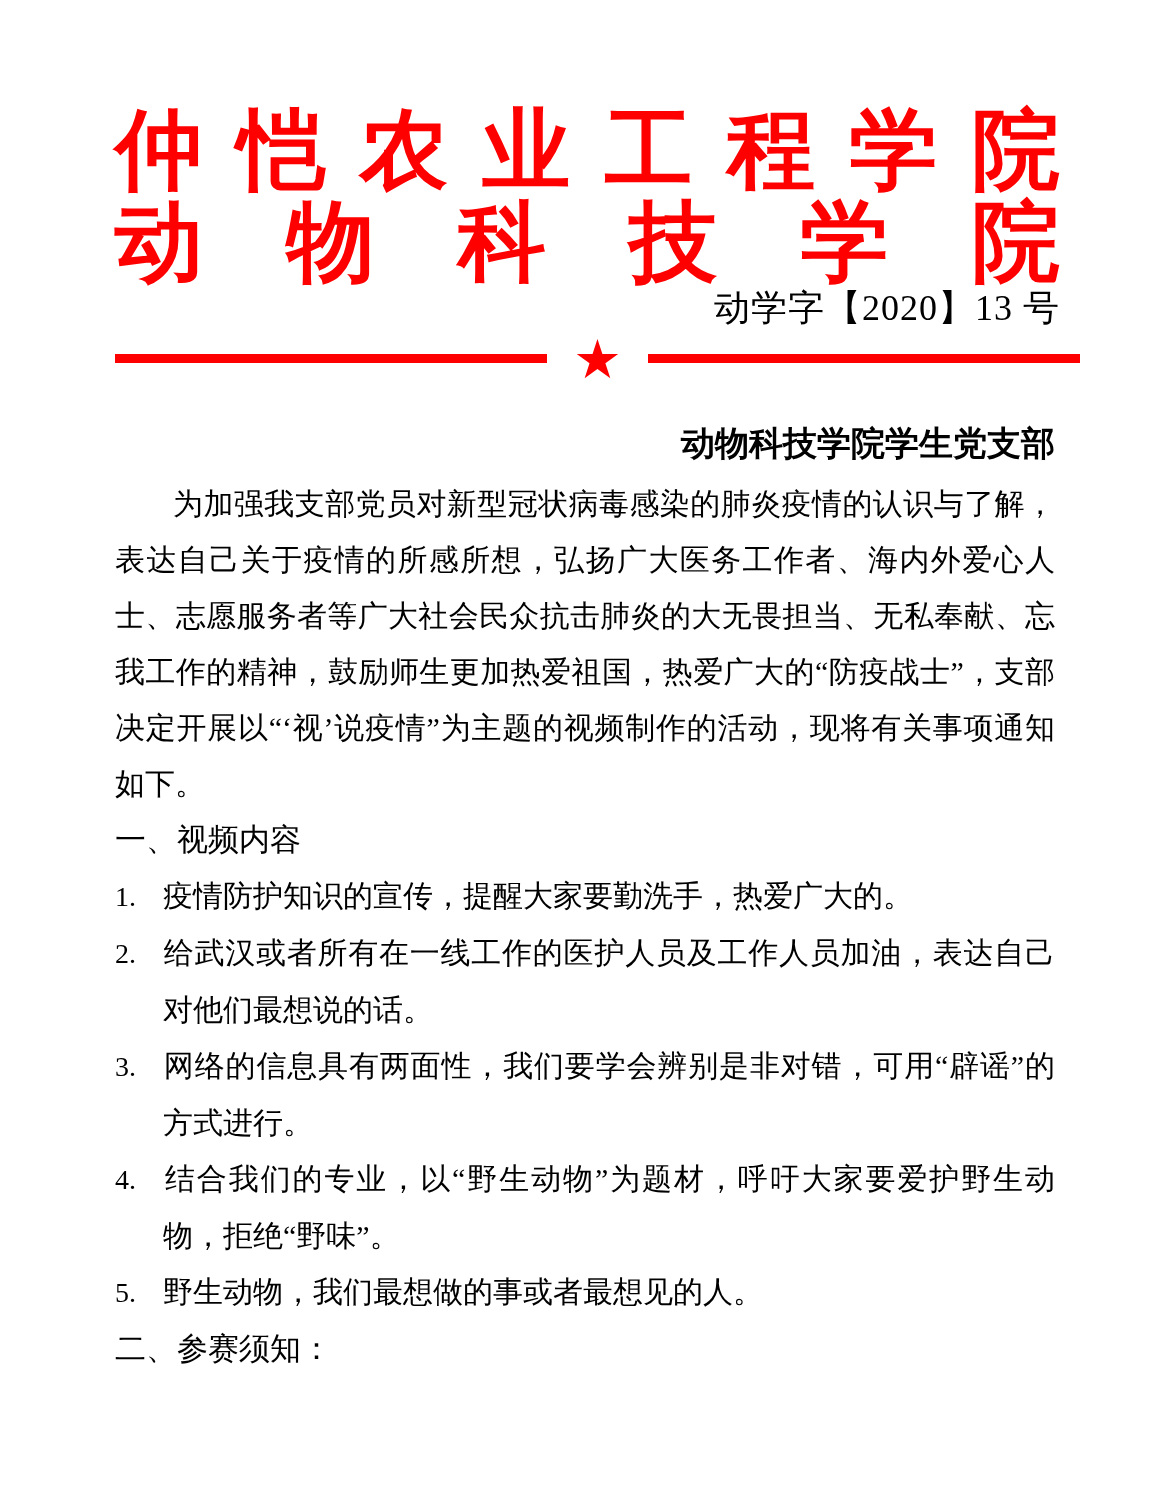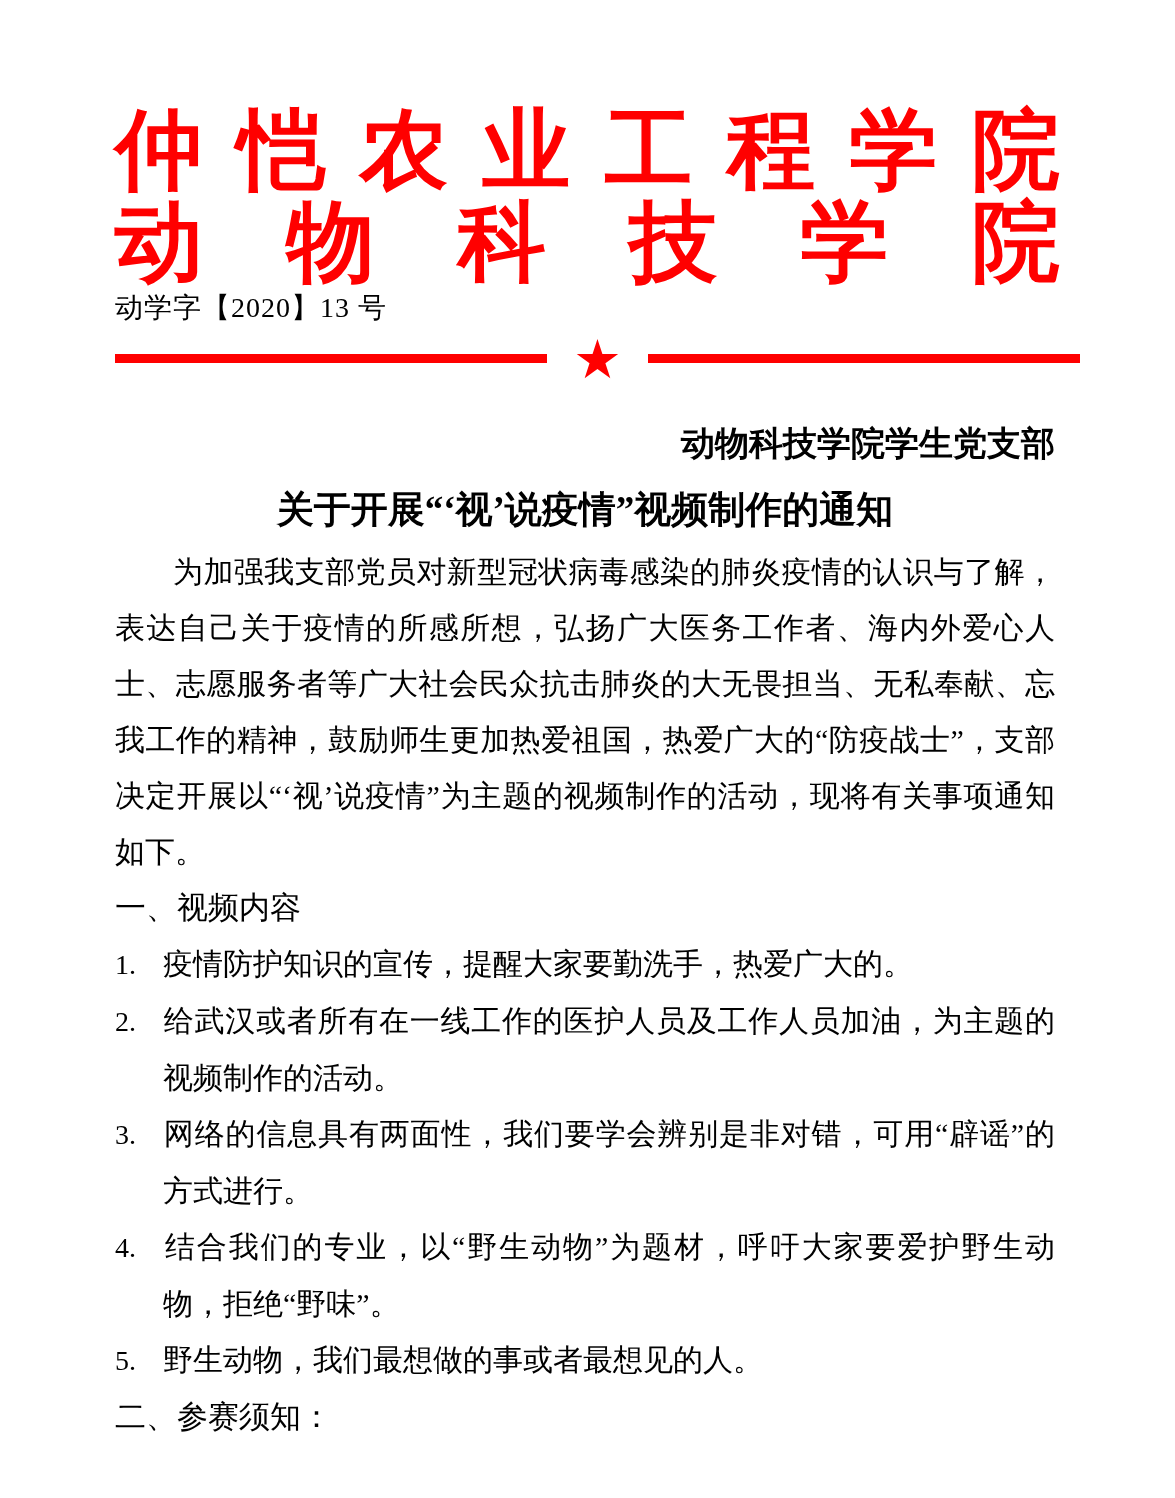--- a/index.html
+++ b/index.html
@@ -18,22 +18,22 @@
   .org-line {
     color: var(--red, #ff0000);
     font-family: "Liberation Sans", "DejaVu Sans", sans-serif;
     font-weight: 700;
     font-size: 88px;
     line-height: 92px;
     white-space: nowrap;
   }
   .char-justify { display: flex; justify-content: space-between; }
   .doc-number {
-    text-align: left;
-    font-size: 28px;
+    text-align: right;
+    font-size: 36px;
     line-height: 36px;
     margin-top: 2px;
     letter-spacing: 1px;
   }
   .divider {
     display: flex;
     align-items: center;
     height: 52px;
     margin-top: 6px;
     margin-right: -20px;
@@ -115,33 +115,32 @@
     <div class="doc-number">动学字【2020】13 号</div>
     <div class="divider">
       <span class="dline"></span>
       <span class="star">★</span>
       <span class="dline"></span>
     </div>
   </header>
 
   <main class="main">
     <h1 class="title1">动物科技学院学生党支部</h1>
-    <h2 class="title2">关于开展“‘视’说疫情”视频制作的通知</h2>
 
     <div class="body-text">
       <p class="para first-indent">为加强我支部党员对新型冠状病毒感染的肺炎疫情的认识与了解，表达自己关于疫情的所感所想，弘扬广大医务工作者、海内外爱心人士、志愿服务者等广大社会民众抗击肺炎的大无畏担当、无私奉献、忘我工作的精神，鼓励师生更加热爱祖国，热爱广大的“防疫战士”，支部决定开展以“‘视’说疫情”为主题的视频制作的活动，现将有关事项通知如下。</p>
 
       <h3 class="sec-heading">一、视频内容</h3>
 
 
       <div class="list-item">
         <span class="num">1.</span><span class="item-text">疫情防护知识的宣传，提醒大家要勤洗手，热爱广大的。</span>
       </div>
       <div class="list-item">
-        <span class="num">2.</span><span class="item-text">给武汉或者所有在一线工作的医护人员及工作人员加油，为主题的视频制作的活动。</span>
+        <span class="num">2.</span><span class="item-text">给武汉或者所有在一线工作的医护人员及工作人员加油，表达自己对他们最想说的话。</span>
       </div>
       <div class="list-item">
         <span class="num">3.</span><span class="item-text">网络的信息具有两面性，我们要学会辨别是非对错，可用“辟谣”的方式进行。</span>
       </div>
       <div class="list-item">
         <span class="num">4.</span><span class="item-text">结合我们的专业，以“野生动物”为题材，呼吁大家要爱护野生动物，拒绝“野味”。</span>
       </div>
       <div class="list-item">
         <span class="num">5.</span><span class="item-text">野生动物，我们最想做的事或者最想见的人。</span>
       </div>

